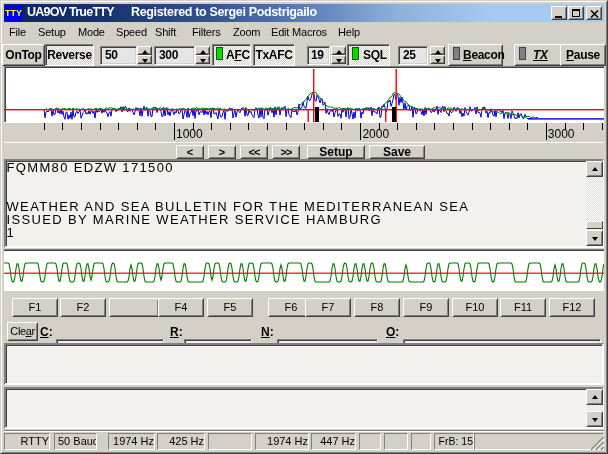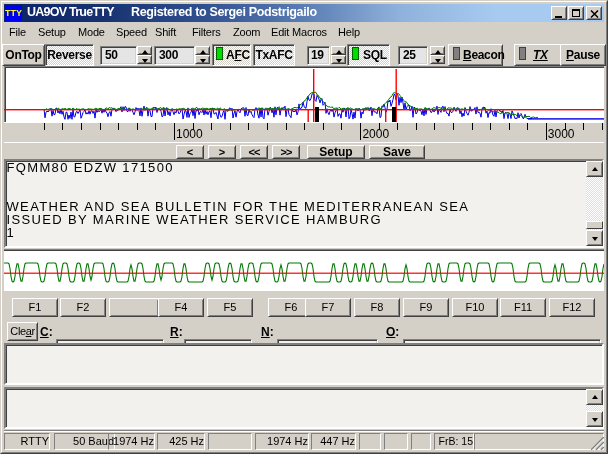--- a/index.html
+++ b/index.html
@@ -237,21 +237,21 @@
     </div>
 <div class="sbtn" style="top:22px;">
       <div class="tri-dn" style="left:5px;top:6px;"></div>
     </div>
 </div>
 
 <div class="abs" style="left:4px;top:430px;width:600px;height:1px;background:#808080;"></div>
 <div class="abs" style="left:4px;top:431px;width:600px;height:1px;background:#FFFFFF;"></div>
 <div class="abs" style="left:0;top:433px;width:608px;height:18px;">
 <div class="statuspanel" style="left:4px;width:46px;padding-left:10px;">RTTY</div>
-<div class="statuspanel" style="left:54px;width:61px;">50 Baud</div>
+<div class="statuspanel" style="left:54px;width:43px;">50 Baud</div>
 <div class="statuspanel" style="left:108px;width:47px;">1974 Hz</div>
 <div class="statuspanel" style="left:157px;width:48px;">425 Hz</div>
 <div class="statuspanel" style="left:208px;width:44px;"></div>
 <div class="statuspanel" style="left:255px;width:54px;">1974 Hz</div>
 <div class="statuspanel" style="left:311px;width:45px;">447 Hz</div>
 <div class="statuspanel" style="left:359px;width:22px;"></div>
 <div class="statuspanel" style="left:384px;width:24px;"></div>
 <div class="statuspanel" style="left:411px;width:20px;"></div>
 <div class="statuspanel" style="left:434px;width:40px;padding-left:2px;font-size:10.5px;">FrB: 15</div>
 <div class="statuspanel" style="left:474px;width:130px;"></div>

